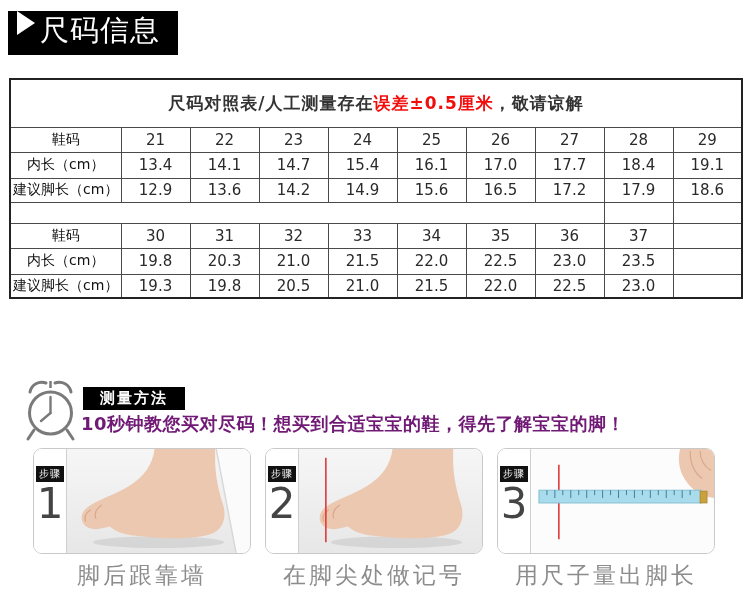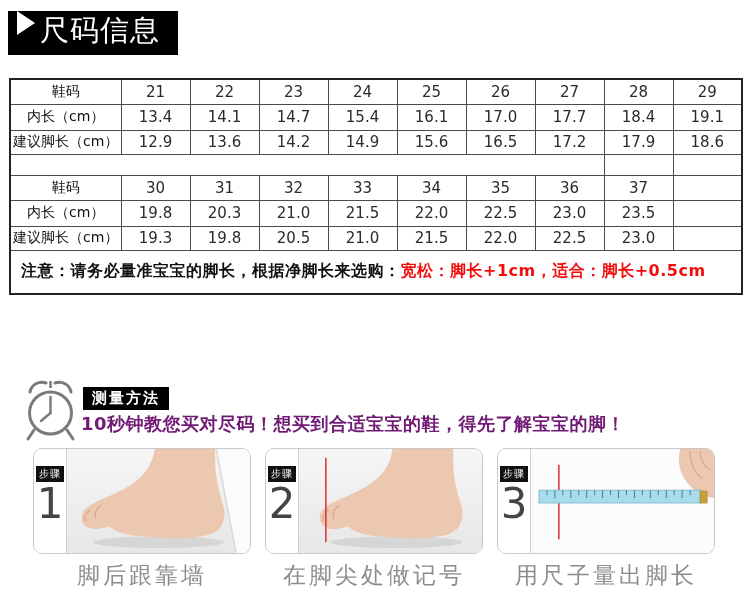--- a/index.html
+++ b/index.html
@@ -43,21 +43,21 @@
   td.note {
     height:44px; text-align:left; padding-left:10px; font-size:16px; font-weight:600; color:#111;
     letter-spacing:0.5px;
   }
   .red { color:#f20d0d; }
 
   
   .clock { position:absolute; left:23px; top:379px; }
   .measure-badge {
     position:absolute; left:83px; top:387px; background:#000; color:#fff;
-    font-size:15px; font-weight:600; letter-spacing:2px; padding:2px 9px;
+    font-size:15px; font-weight:600; letter-spacing:2px; padding:2px 17px;
   }
   .measure-headline {
     position:absolute; left:81px; top:412px; font-size:18px; font-weight:700; color:#701a75;
     letter-spacing:0.5px; white-space:nowrap;
   }
 
   
   .card {
     position:absolute; top:448px; width:218px; height:106px;
     border:1px solid #c9c9c9; border-radius:9px; overflow:hidden; display:flex; background:#fff;
@@ -97,20 +97,23 @@
         <col class="c-data">
         <col class="c-data">
         <col class="c-data">
     <col class="c-data">
         <col class="c-data">
         <col class="c-data">
         <col class="c-data">
         <col class="c-data">
   </colgroup>
   <tbody>
+        <tr>
+    <td class="hdr" colspan="10"><span>尺码对照表/人工测量存在</span><span class="red">误差±0.5厘米</span><span>，敬请谅解</span></td>
+  </tr>
   <tr class="r-size">
     <td class="rowlab">鞋码</td>
     <td>21</td>
     <td>22</td>
     <td>23</td>
     <td>24</td>
     <td>25</td>
     <td>26</td>
     <td>27</td>
     <td>28</td>
@@ -180,23 +183,20 @@
     <td class="rowlab">建议脚长（cm）</td>
     <td>19.3</td>
     <td>19.8</td>
     <td>20.5</td>
     <td>21.0</td>
     <td>21.5</td>
     <td>22.0</td>
     <td>22.5</td>
     <td>23.0</td>
     <td></td>
-  </tr>
-  <tr>
-    <td class="note" colspan="10"><span>注意：请务必量准宝宝的脚长，根据净脚长来选购：</span><span class="red">宽松：脚长+1cm，适合：脚长+0.5cm</span></td>
   </tr>
 </tbody>
     </table>
 </div>
 
 <svg class="clock" width="55" height="63" viewBox="0 0 55 63">
   <path d="M7,13 A12,12 0 0 1 23,4" fill="none" stroke="#7a7a7a" stroke-width="3" stroke-linecap="round"></path>
   <path d="M48,13 A12,12 0 0 0 32,4" fill="none" stroke="#7a7a7a" stroke-width="3" stroke-linecap="round"></path>
   <line x1="27.5" y1="2" x2="27.5" y2="9" stroke="#7a7a7a" stroke-width="2.5"></line>
   <circle cx="27.5" cy="34" r="21" fill="#fff" stroke="#7a7a7a" stroke-width="3"></circle>

